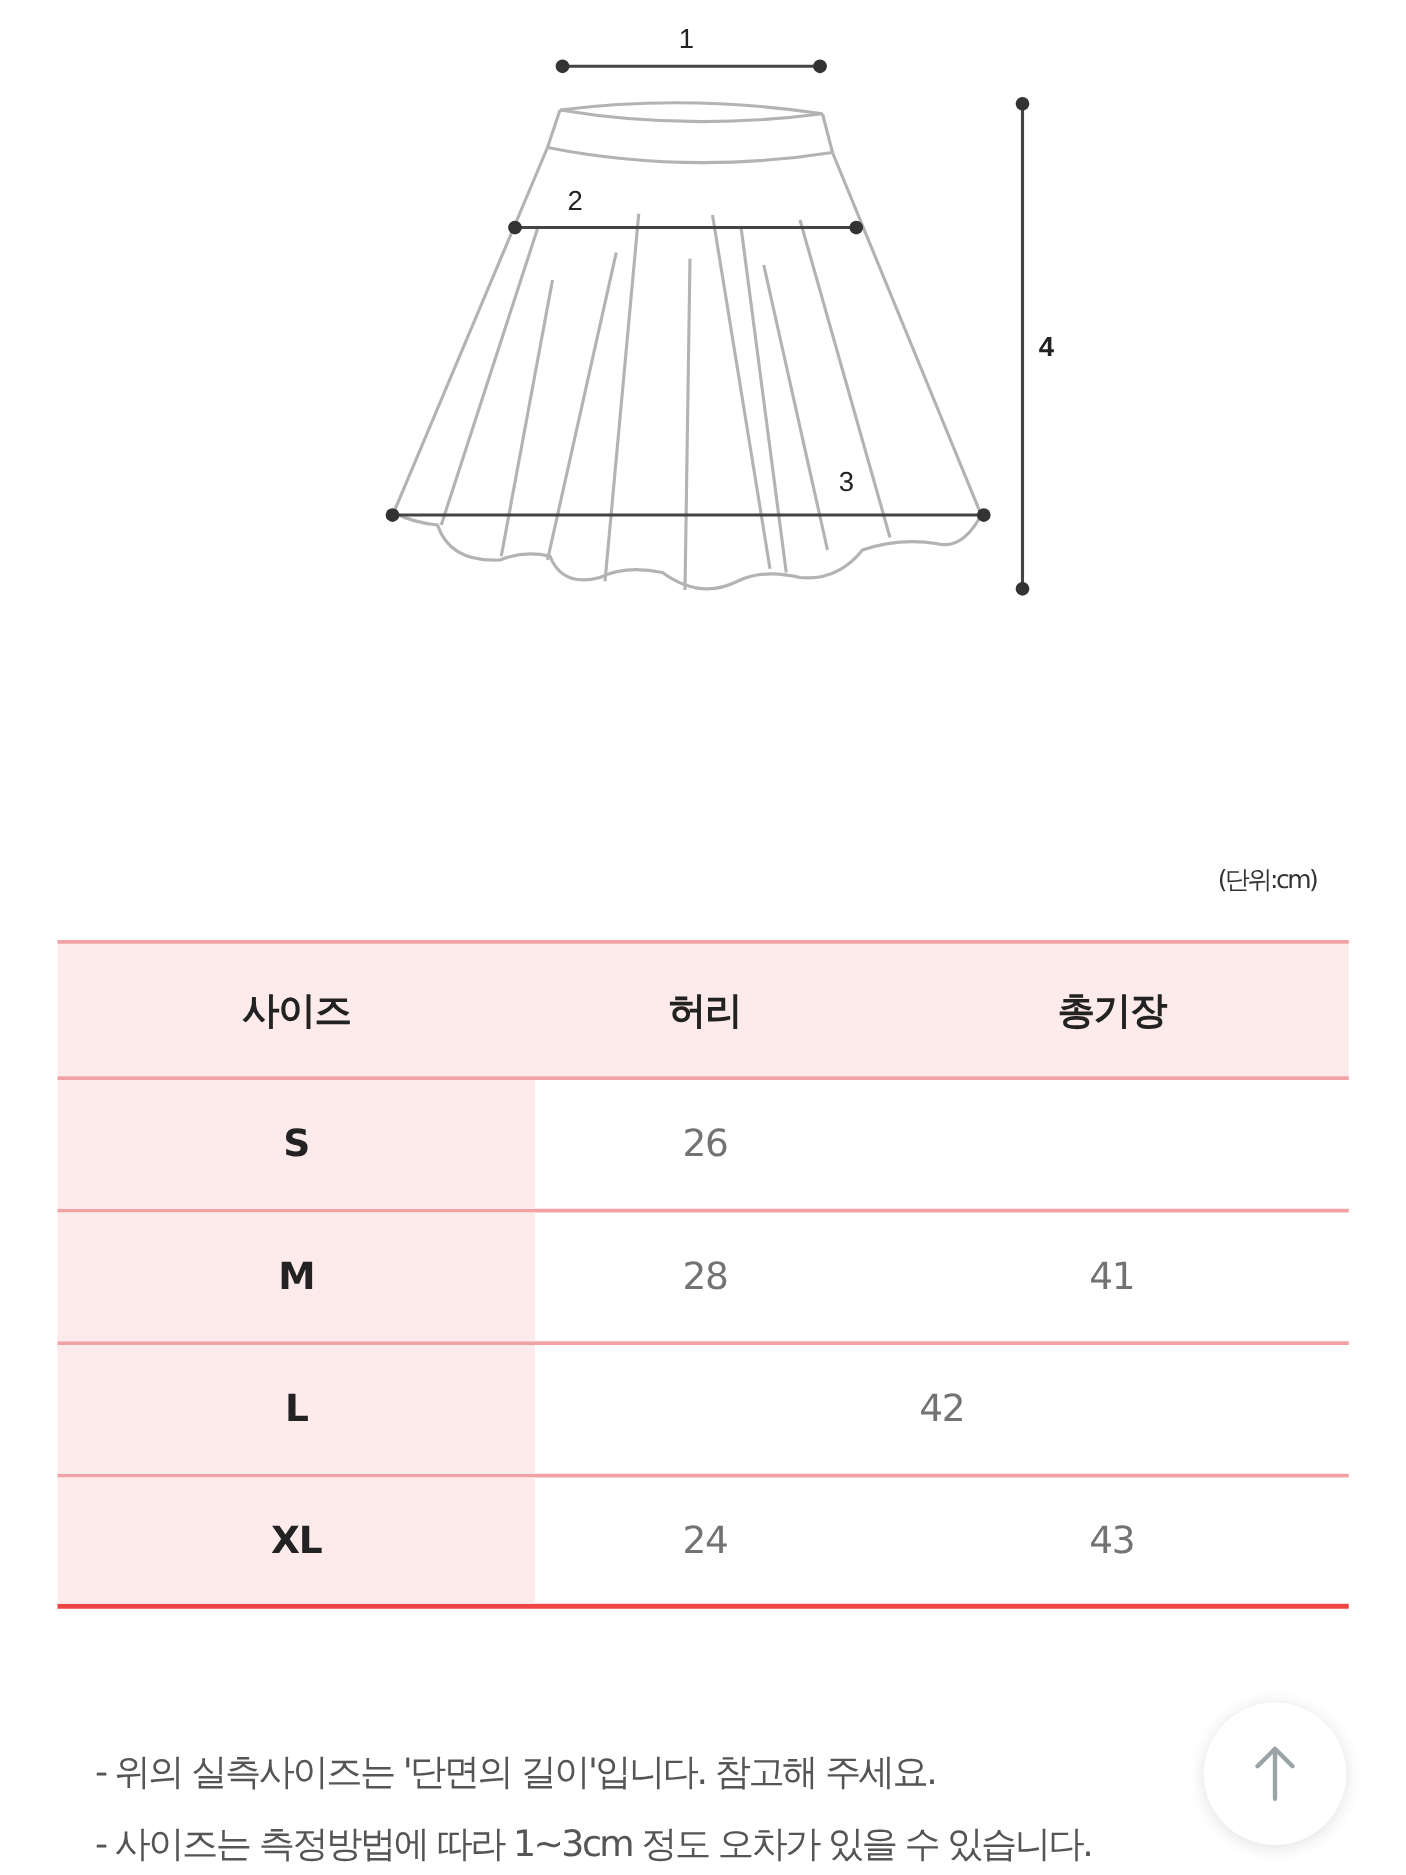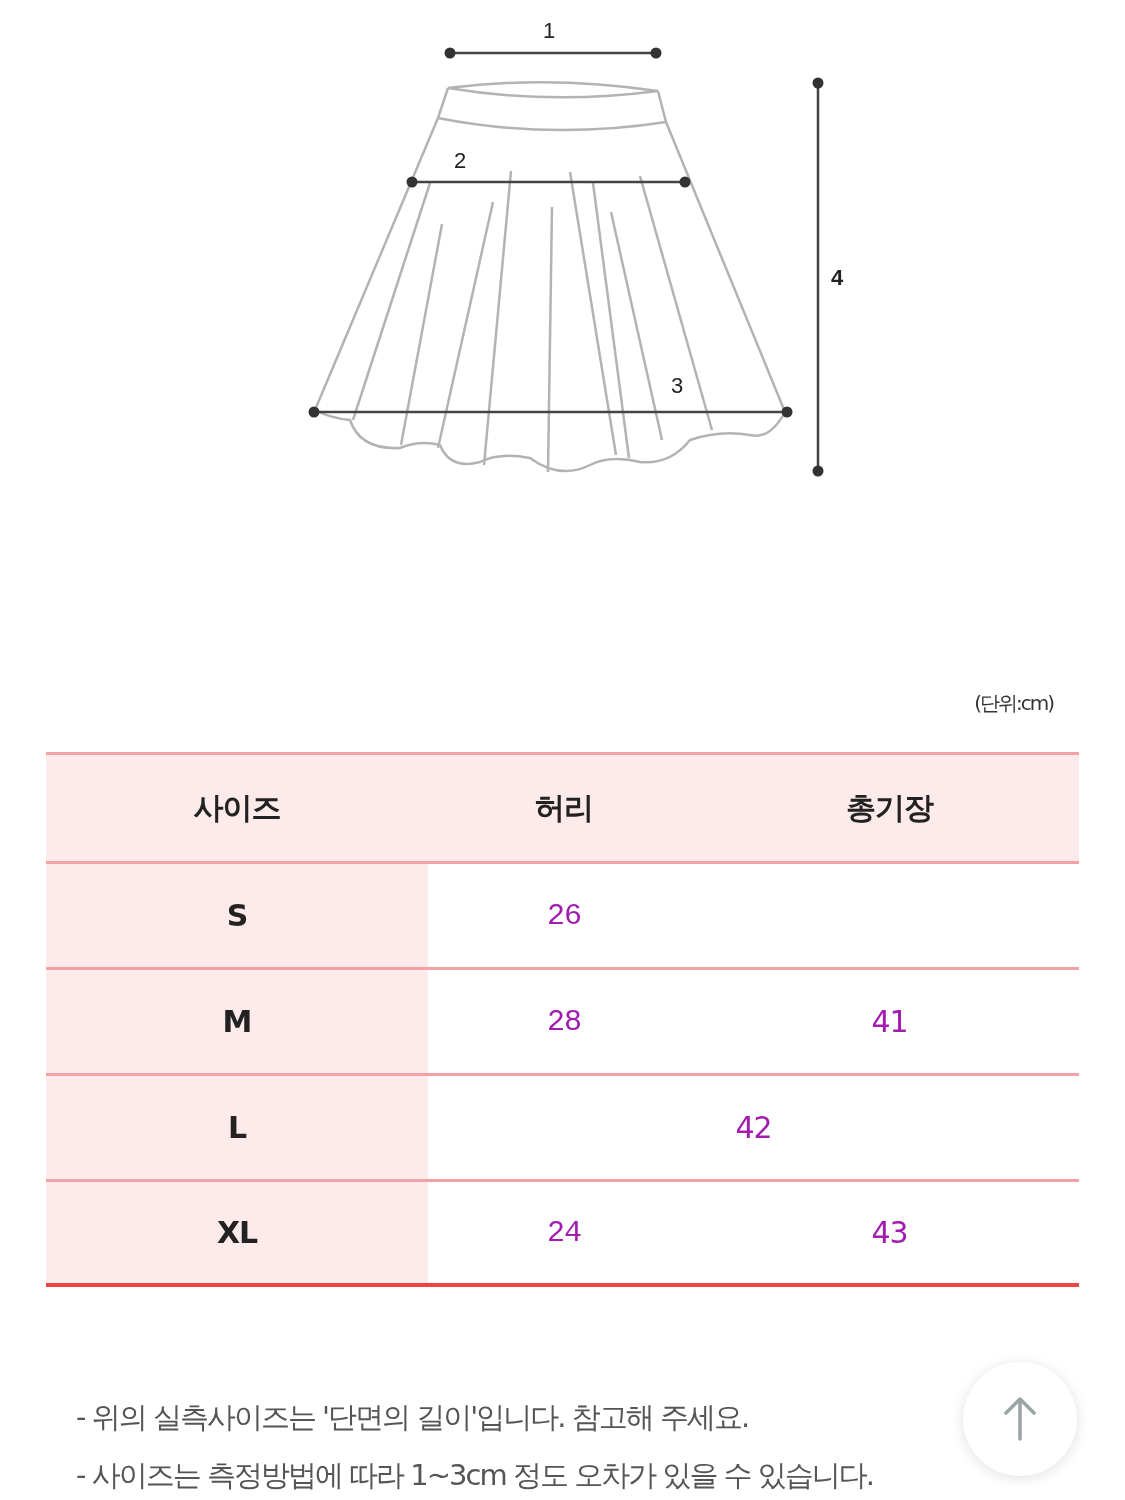--- a/index.html
+++ b/index.html
@@ -6,25 +6,25 @@
   body { width:1125px; height:1500px; position:relative; overflow:hidden; font-family:"DejaVu Sans", sans-serif; color:#333; }
   .diagram { position:absolute; left:300px; top:0; width:560px; height:500px; }
   .diagram svg { width:560px; height:500px; display:block; }
   .unit { position:absolute; right:72px; top:690px; font-size:20px; color:#333; letter-spacing:-2px; }
   .table { position:absolute; left:46px; top:752px; width:1033px; }
   .row { display:flex; height:106px; border-top:3px solid #f2a2a4; box-sizing:border-box; }
   .row.header { background:#fdeaeb; height:109px; }
   .row.last { border-bottom:4px solid #ef4444; height:108px; }
   .cell { display:flex; align-items:center; justify-content:center; font-size:30px; letter-spacing:-1px; }
   .c1 { width:382px; }
-  .c2 { width:271px; margin-left:-0px;font-family:Liberation Mono, monospace; }
+  .c2 { width:271px; margin-left:-0px; }
   .c3 { flex:1; }
   .row.body .c1 { background:#fdeaeb; font-weight:bold; color:#222; }
   .row.header .cell { font-weight:bold; color:#222; }
-  .row.body .c2, .row.body .c3 { color:#a21caf; }
+  .row.body .c2, .row.body .c3 { color:#737373; }
   .c2 { width:272px; }
   .notes { position:absolute; left:76px; top:1388px; font-size:29px; color:#555; letter-spacing:-2px; line-height:58px; }
   .top-btn { position:absolute; left:963px; top:1362px; width:114px; height:114px; border-radius:50%; background:#fff; box-shadow:0 2px 14px rgba(0,0,0,0.12); display:flex; align-items:center; justify-content:center; cursor:pointer; }
   .top-btn svg { width:40px; height:48px; }
 </style>
 </head>
 <body>
 
 <div class="diagram">
   <svg viewBox="0 0 560 500">

